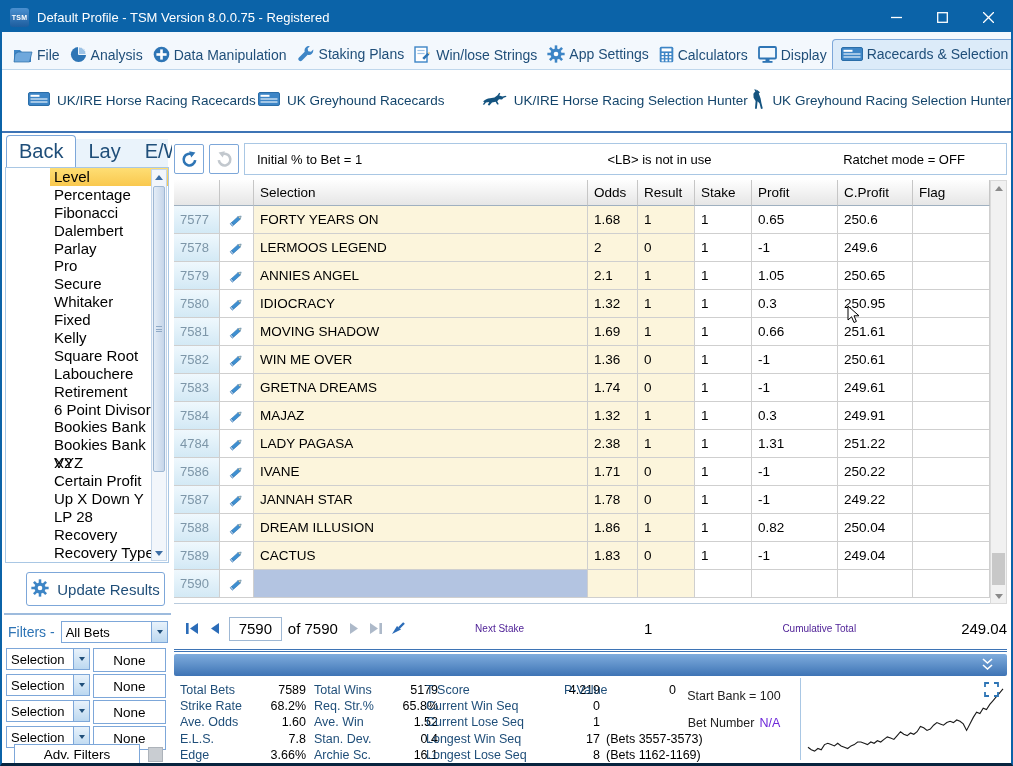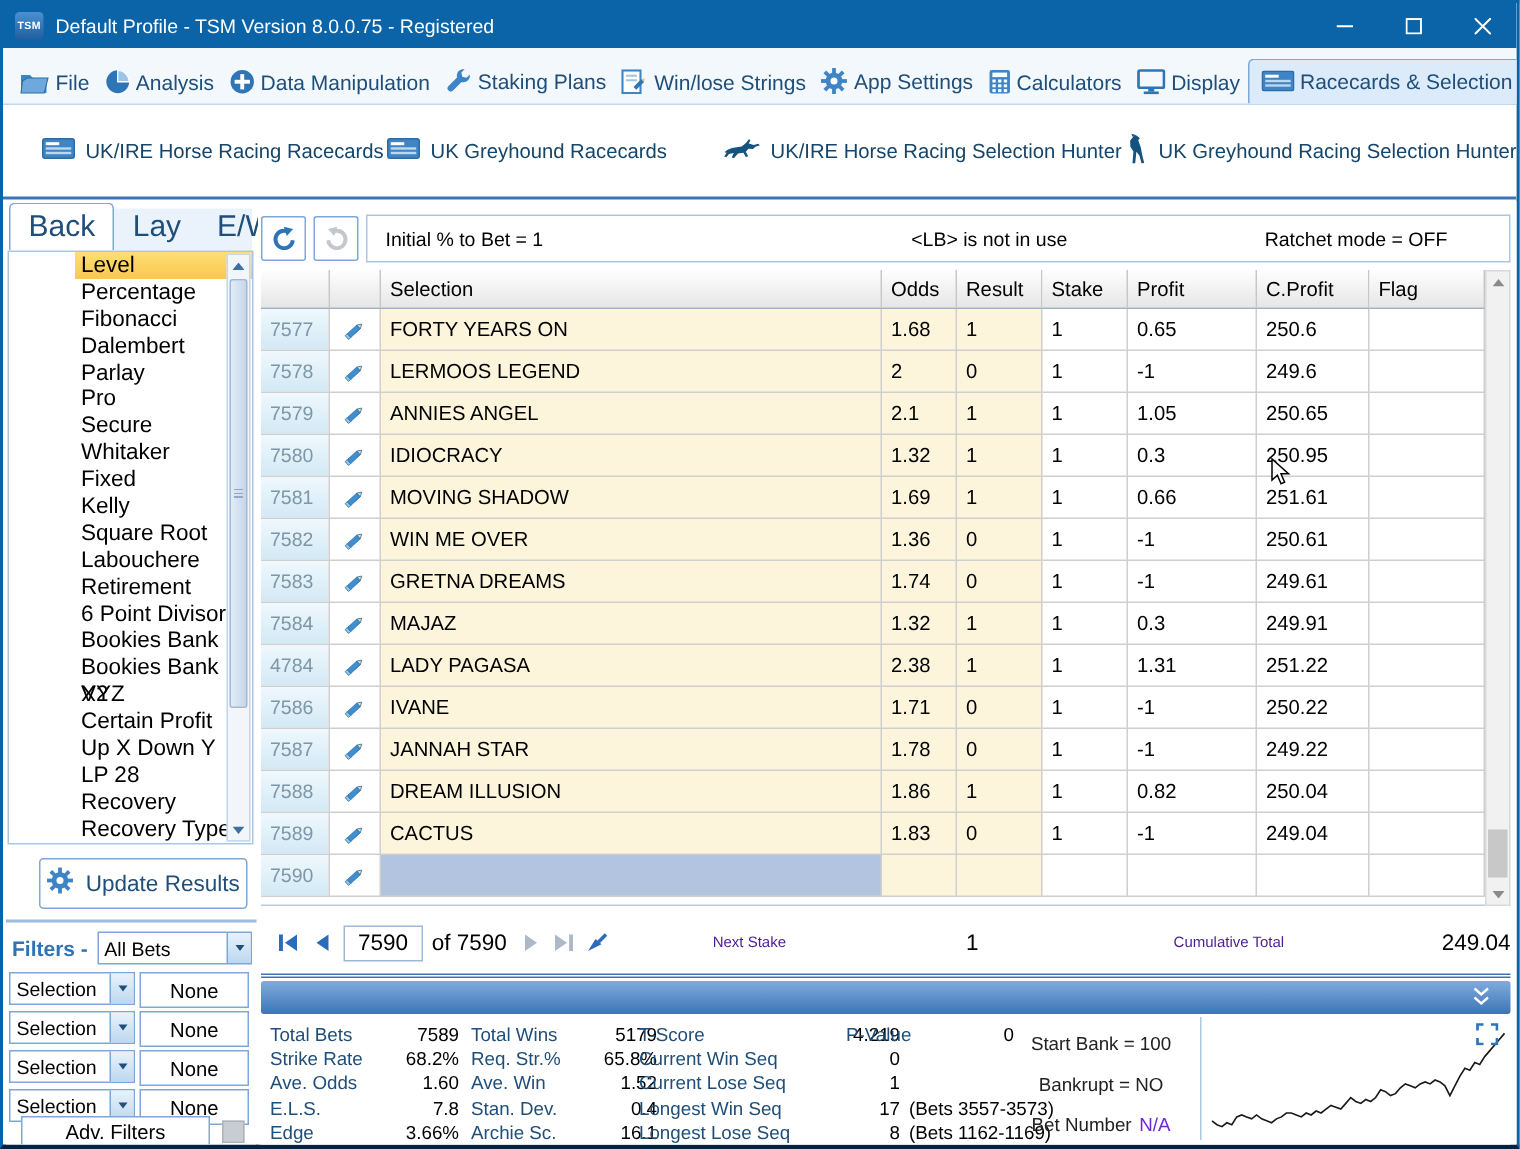--- a/index.html
+++ b/index.html
@@ -35,21 +35,21 @@
   .plan-item{height:17.9px;line-height:17.9px;font-size:15px;color:#000;padding-left:4px;margin-left:44px;}
   .plan-item.selected{background:linear-gradient(#FEDE74,#F9C84E);}
   .vsb{position:absolute;background:#F2F6FB;border:1px solid #C4D6EA;}
   .sb-arrow{position:absolute;left:0;width:100%;height:14px;display:flex;align-items:center;justify-content:center;}
   .sb-arrow svg{display:block;}
   .sb-thumb{position:absolute;left:1px;width:12px;background:linear-gradient(90deg,#E3ECF6,#C6D6EA);border:1px solid #9FB8D4;border-radius:2px;}
   .sb-grip{position:absolute;left:2px;right:2px;top:50%;height:6px;margin-top:-3px;background:repeating-linear-gradient(#8FA9C6 0 1px,transparent 1px 2.5px);}
   .update-btn{position:absolute;left:22px;top:438px;width:139px;height:34px;border:1px solid #7DA7D9;border-radius:3px;background:#fff;display:flex;align-items:center;justify-content:center;gap:8px;color:#1F4E79;font-size:15px;}
   .side-sep{position:absolute;left:0;top:479px;width:167px;height:2px;background:#9DBBDD;}
   .filters-row{position:absolute;left:4px;top:486px;width:160px;height:24px;display:flex;align-items:center;}
-  .filters-label{color:#2E74B5;font-size:14px;margin-right:6px;font-weight:bold;}
+  .filters-label{color:#2E74B5;font-size:14px;margin-right:6px;}
   .combo{display:flex;align-items:center;border:1px solid #7DA7D9;background:#fff;height:22px;}
   .combo .combo-text{font-size:13px;color:#000;padding:0 4px;flex:1;white-space:nowrap;}
   .combo .combo-btn{width:16px;height:100%;background:linear-gradient(#E8F2FB,#BCD8F0);border-left:1px solid #7DA7D9;display:flex;align-items:center;justify-content:center;}
   .tri-down{width:0;height:0;border-left:3.5px solid transparent;border-right:3.5px solid transparent;border-top:4.5px solid #1F4E79;}
   .sel-row{position:absolute;left:2px;width:160px;height:24px;display:flex;gap:3px;}
   .sel-combo{width:84px;}
   .none-btn{flex:1;border:1px solid #7DA7D9;background:#fff;font-size:13.5px;color:#000;display:flex;align-items:center;justify-content:center;}
   .adv-row{position:absolute;left:10px;top:610px;width:154px;height:20px;display:flex;align-items:center;}
   .adv-btn{width:126px;height:20px;border:1px solid #7DA7D9;background:#fff;font-size:13.5px;color:#000;display:flex;align-items:center;justify-content:center;}
   .adv-box{width:15px;height:15px;background:#C9CDD2;border:1px solid #ADB3BA;margin-left:8px;}
@@ -831,21 +831,20 @@
             <span class="qs-val">8</span>
             <span class="qs-extra">(Bets 1162-1169)</span>
           </div>
         </div>
       <div class="qs-row pv">
         <span class="qs-lbl">P-Value</span>
         <span class="qs-val">0</span>
       </div>
       <div class="qs-right">
         <div class="r">Start Bank = 100</div>
-        <div class="r">Bankrupt = NO</div>
         <div class="r">
           <span>Bet Number</span>
           <span class="na">N/A</span>
         </div>
       </div>
       <div class="qs-vline"></div>
       <svg class="spark" id="spark" viewBox="0 0 203 84" preserveAspectRatio="none">
         <polyline id="sparkLine" fill="none" stroke="#1a1a1a" stroke-width="1.1" points="4.0,69.2 7.3,71.8 10.6,73.1 13.9,70.5 17.2,71.8 20.5,66.6 23.8,65.3 27.1,66.6 30.4,67.9 33.7,65.3 37.1,67.9 40.4,69.2 43.7,70.5 47.0,67.9 50.3,66.6 53.6,64.0 56.9,64.0 60.2,65.3 63.5,66.6 66.8,64.0 70.1,65.3 73.4,62.7 76.7,64.0 80.0,61.4 83.3,58.9 86.6,60.1 89.9,61.4 93.2,57.6 96.5,53.7 99.8,56.3 103.2,57.6 106.5,55.0 109.8,56.3 113.1,53.7 116.4,48.5 119.7,49.8 123.0,52.4 126.3,51.1 129.6,47.2 132.9,44.6 136.2,45.9 139.5,47.2 142.8,44.6 146.1,43.3 149.4,44.6 152.7,42.0 156.0,43.3 159.3,45.9 162.6,52.4 165.9,45.9 169.3,39.4 172.6,34.2 175.9,35.5 179.2,30.3 182.5,31.6 185.8,26.4 189.1,22.6 192.4,18.7 195.7,14.8 199.0,10.9"></polyline>
       </svg>
       <span class="expand">

